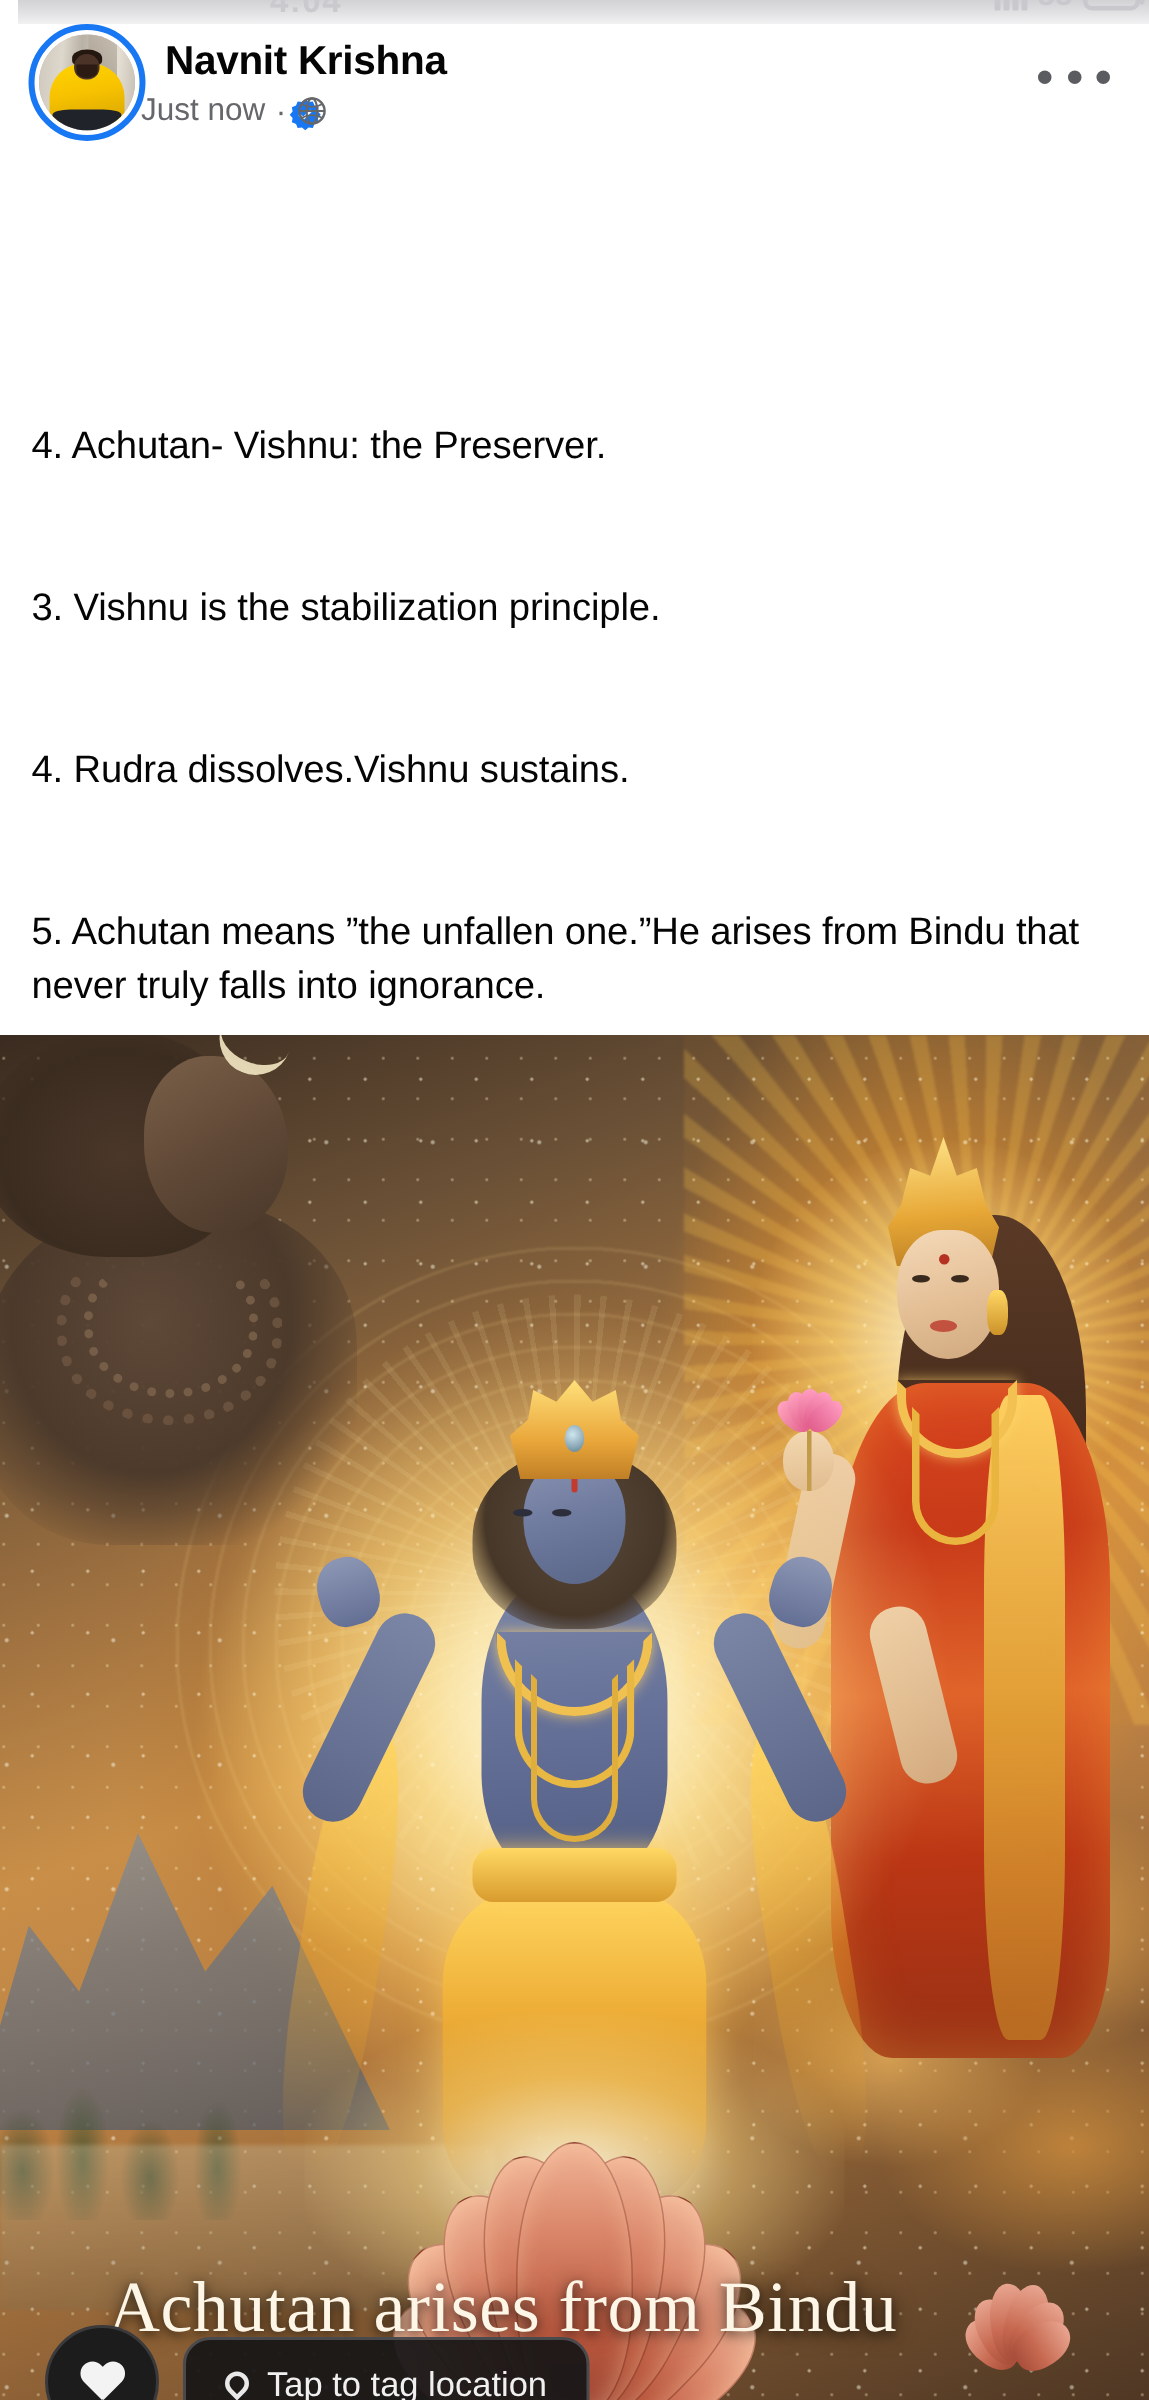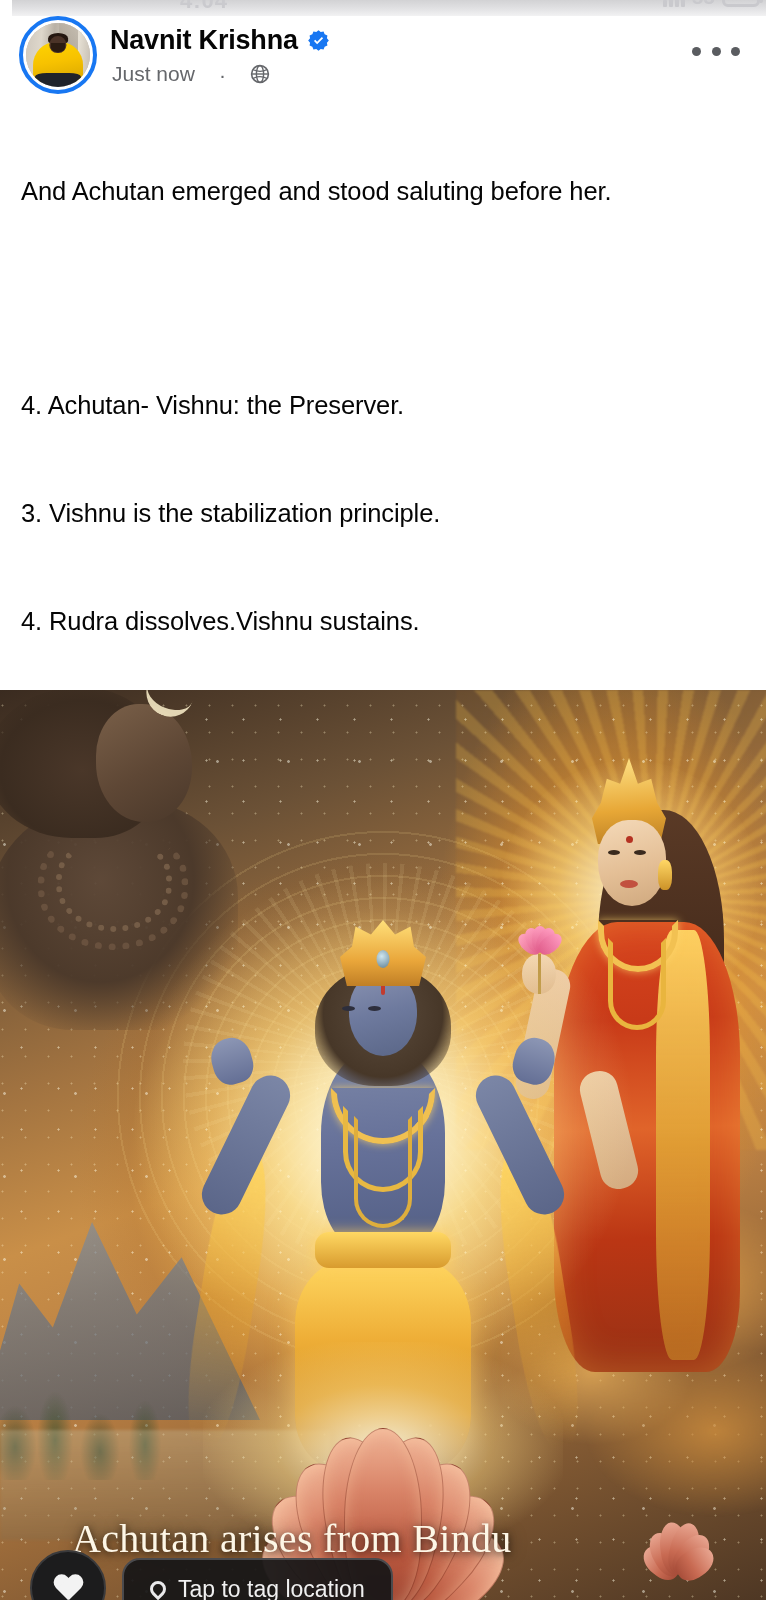--- a/index.html
+++ b/index.html
@@ -133,40 +133,41 @@
     background:#20232a;
     border-radius: 26% 26% 0 0;
   }
 
   .author-row {
     position: absolute;
     left: 110px; top: 9px;
     display: flex;
     align-items: center;
     gap: 9px;
+    flex-direction: column;
   }
   .author-name {
     font-size: 27px;
     font-weight: bold;
     color: #050505;
     letter-spacing: -0.2px;
   }
   .verified {
     width: 23px; height: 23px;
     position: relative;
     display:block;
   }
   .verified svg { display:block; }
 
   .meta-row {
     position: absolute;
-    left: 112px; top: 46px;
+    left: 94px; top: 46px;
     display: flex;
     align-items: center;
-    gap: 24px;
+    gap: 7px;
   }
   .meta-time {
     font-size: 21px;
     color: #65676b;
   }
   .meta-dot {
     font-size: 21px;
     color: #65676b;
     line-height: 1;
   }
@@ -635,21 +636,21 @@
   .small-lotus i:nth-child(4){ transform: rotate(14deg);}
   .small-lotus i:nth-child(5){ transform: rotate(36deg); height:46px;}
   .small-lotus i:nth-child(6){ transform: rotate(58deg); height:40px;}
 
   
   .photo-caption {
     position:absolute;
     left: 72px;
     bottom: 36px;
     font-family: "Liberation Serif", serif;
-    font-size: 40px;
+    font-size: 48px;
     line-height: 50px;
     color: #fdf6e6;
     text-shadow: 0 2px 7px rgba(0,0,0,.65), 0 0 18px rgba(0,0,0,.45);
     white-space: nowrap;
     letter-spacing: .3px;
   }
   .photo-caption .l2 {
     display:block;
     margin-left: 170px;
   }
@@ -758,21 +759,20 @@
     </div>
 
     <div class="more-btn">
       <span></span>
         <span></span>
         <span></span>
     </div>
   </div>
 
   <div class="post-text">
-    <span class="line">And Achutan emerged and stood saluting before her.</span>
     <span class="blank"></span>
     <span class="line">4. Achutan- Vishnu: the Preserver.</span>
     <span class="line">3. Vishnu is the stabilization principle.</span>
     <span class="line">4. Rudra dissolves.Vishnu sustains.</span>
     <span class="line">5. Achutan means ”the unfallen one.”He arises from Bindu that never truly falls into ignorance.</span>
     <span class="line">6. Thus, preservation is born from blissful awareness</span>
     <span class="blank"></span>
     <span class="line">With Love</span>
     <span class="line">Navnit Ji</span>
     <span class="line"><span class="emoji">🙏</span><span>Om Tat Sat</span><span class="emoji">🙏</span></span>

